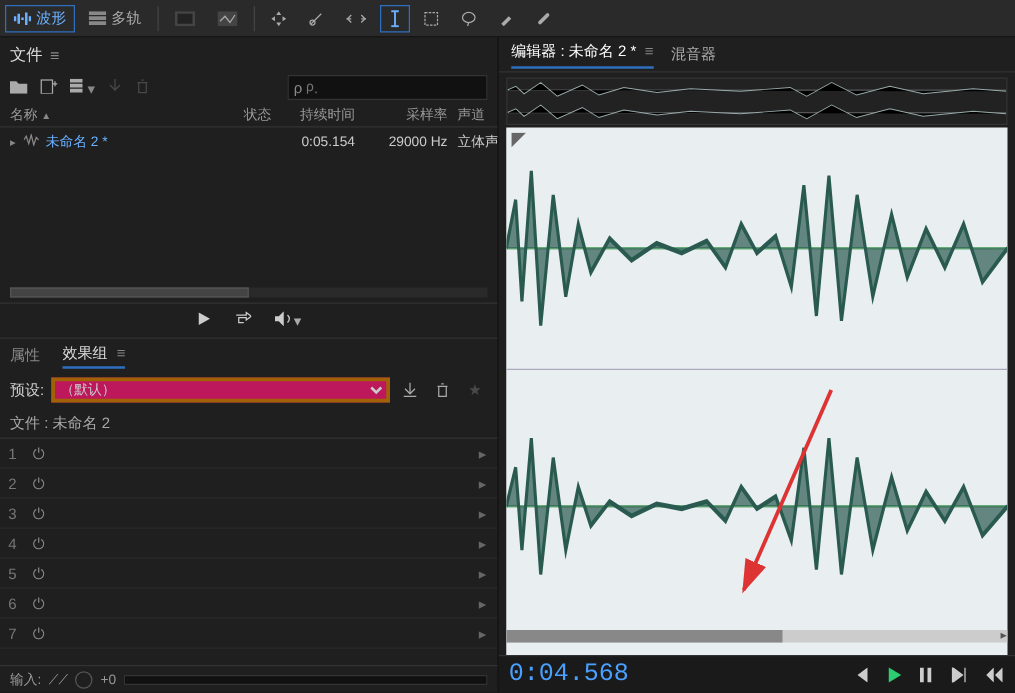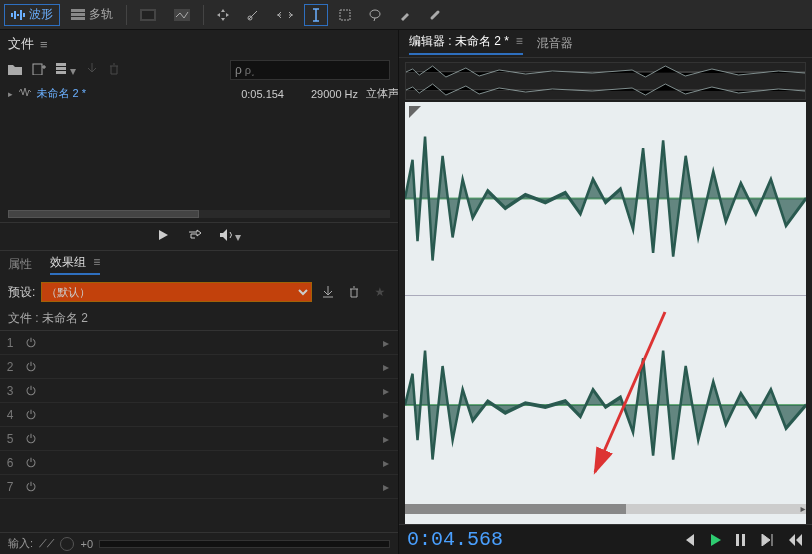--- a/index.html
+++ b/index.html
@@ -44,21 +44,21 @@
   .scroll-h .thumb { position: absolute; left: 0; top: 0; height: 100%; width: 50%; background: #444; border: 1px solid #555; }
 
   
   .transport-mini { height: 28px; display: flex; align-items: center; justify-content: center; gap: 18px; color: #aaa; border-top: 1px solid #333; }
   .transport-mini .pbtn { cursor: pointer; }
 
   
   .tabs-sm { height: 28px; display: flex; align-items: center; gap: 18px; padding: 0 8px; color: #888; border-top: 1px solid #333; }
   .tabs-sm .tab-sm.active { color: #ddd; border-bottom: 2px solid #2e6fbf; padding-bottom: 2px; }
   .preset-row { height: 28px; display: flex; align-items: center; gap: 6px; padding: 0 8px; color: #ccc; }
-  .preset-row select { flex: 1; background: #c2410c; border: 1px solid #a16207; color: #ccc; height: 20px; font-size: 11px; }
+  .preset-row select { flex: 1; background: #be185d; border: 3px solid #a16207; color: #ccc; height: 20px; font-size: 11px; }
   .ico-btn { width: 20px; height: 20px; display: flex; align-items: center; justify-content: center; color: #888; cursor: pointer; }
   .file-line { height: 24px; display: flex; align-items: center; padding: 0 8px; color: #aaa; font-size: 12px; }
   .fxrack { flex: 1; overflow: auto; border-top: 1px solid #333; }
   .fxrow { display: flex; align-items: center; height: 24px; border-bottom: 1px solid #2a2a2a; }
   .fxrow .num { width: 20px; text-align: center; color: #777; }
   .fxrow .pwr { width: 22px; text-align: center; color: #888; }
   .fxrow .slot { flex: 1; }
   .fxrow .arrow { width: 24px; text-align: center; color: #666; }
   .io-row { height: 22px; display: flex; align-items: center; gap: 6px; padding: 0 8px; color: #999; border-top: 1px solid #333; font-size: 11px; }
   .io-row .knob { width:14px;height:14px;border:1px solid #555;border-radius:50%;display:inline-block; }
@@ -204,20 +204,28 @@
       <span class="ico" style="opacity:.4"><svg width="12" height="12">
             <path d="M6 0 L6 8 M2 5 L6 9 L10 5" stroke="#888" fill="none"></path>
           </svg></span>
       <span class="ico" style="opacity:.4"><svg width="12" height="12">
             <path d="M2 3 L10 3 M3 3 L3 11 L9 11 L9 3 M5 1 L7 1" stroke="#888" fill="none"></path>
           </svg></span>
       <div class="search">
         <span style="color:#888;margin-right:3px">ρ</span>
         <input placeholder="ρ˯" style="">
       </div>
+    </div>
+    <div class="ftable-hdr">
+      <div class="col-name sort">名称</div>
+      <div class="col-status">状态</div>
+      <div class="col-dur">持续时间</div>
+      <div class="col-rate">采样率</div>
+      <div class="col-ch">声道</div>
+      <div class="col-bit">位</div>
     </div>
     <div class="flist">
       <div class="frow">
         <div class="col-name"><span class="tri">▸</span><span class="wave-mini-ico"><svg width="12" height="10">
                 <path d="M0 5 L2 2 L4 8 L6 1 L8 9 L10 3 L12 5" stroke="#888" fill="none"></path>
               </svg></span><span class="fname">未命名 2 *</span></div>
         <div class="col-status"></div>
         <div class="col-dur">0:05.154</div>
         <div class="col-rate">29000 Hz</div>
         <div class="col-ch">立体声</div>

